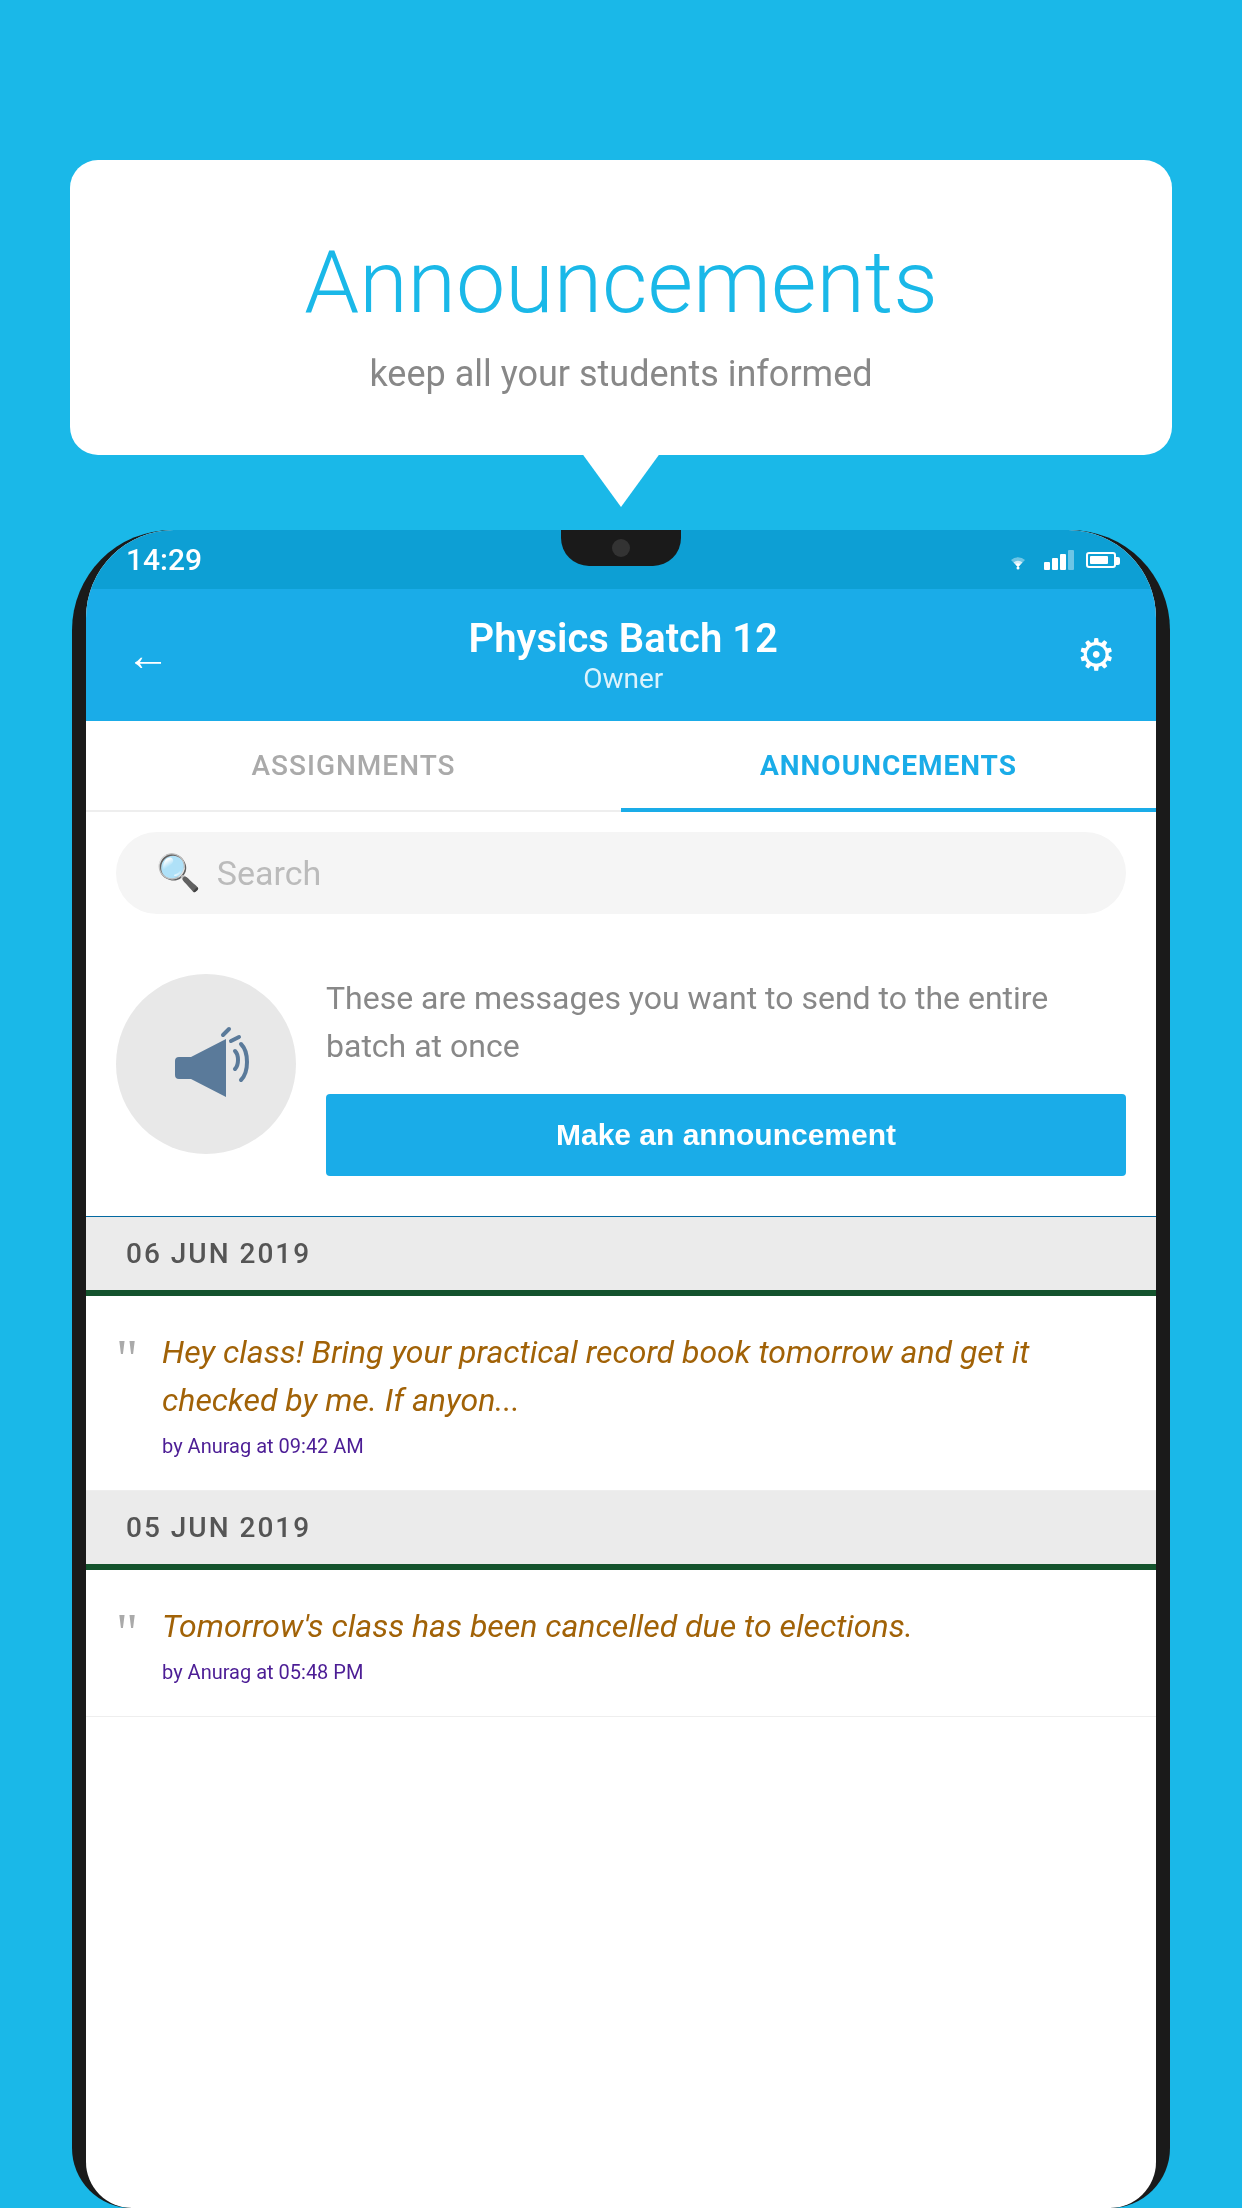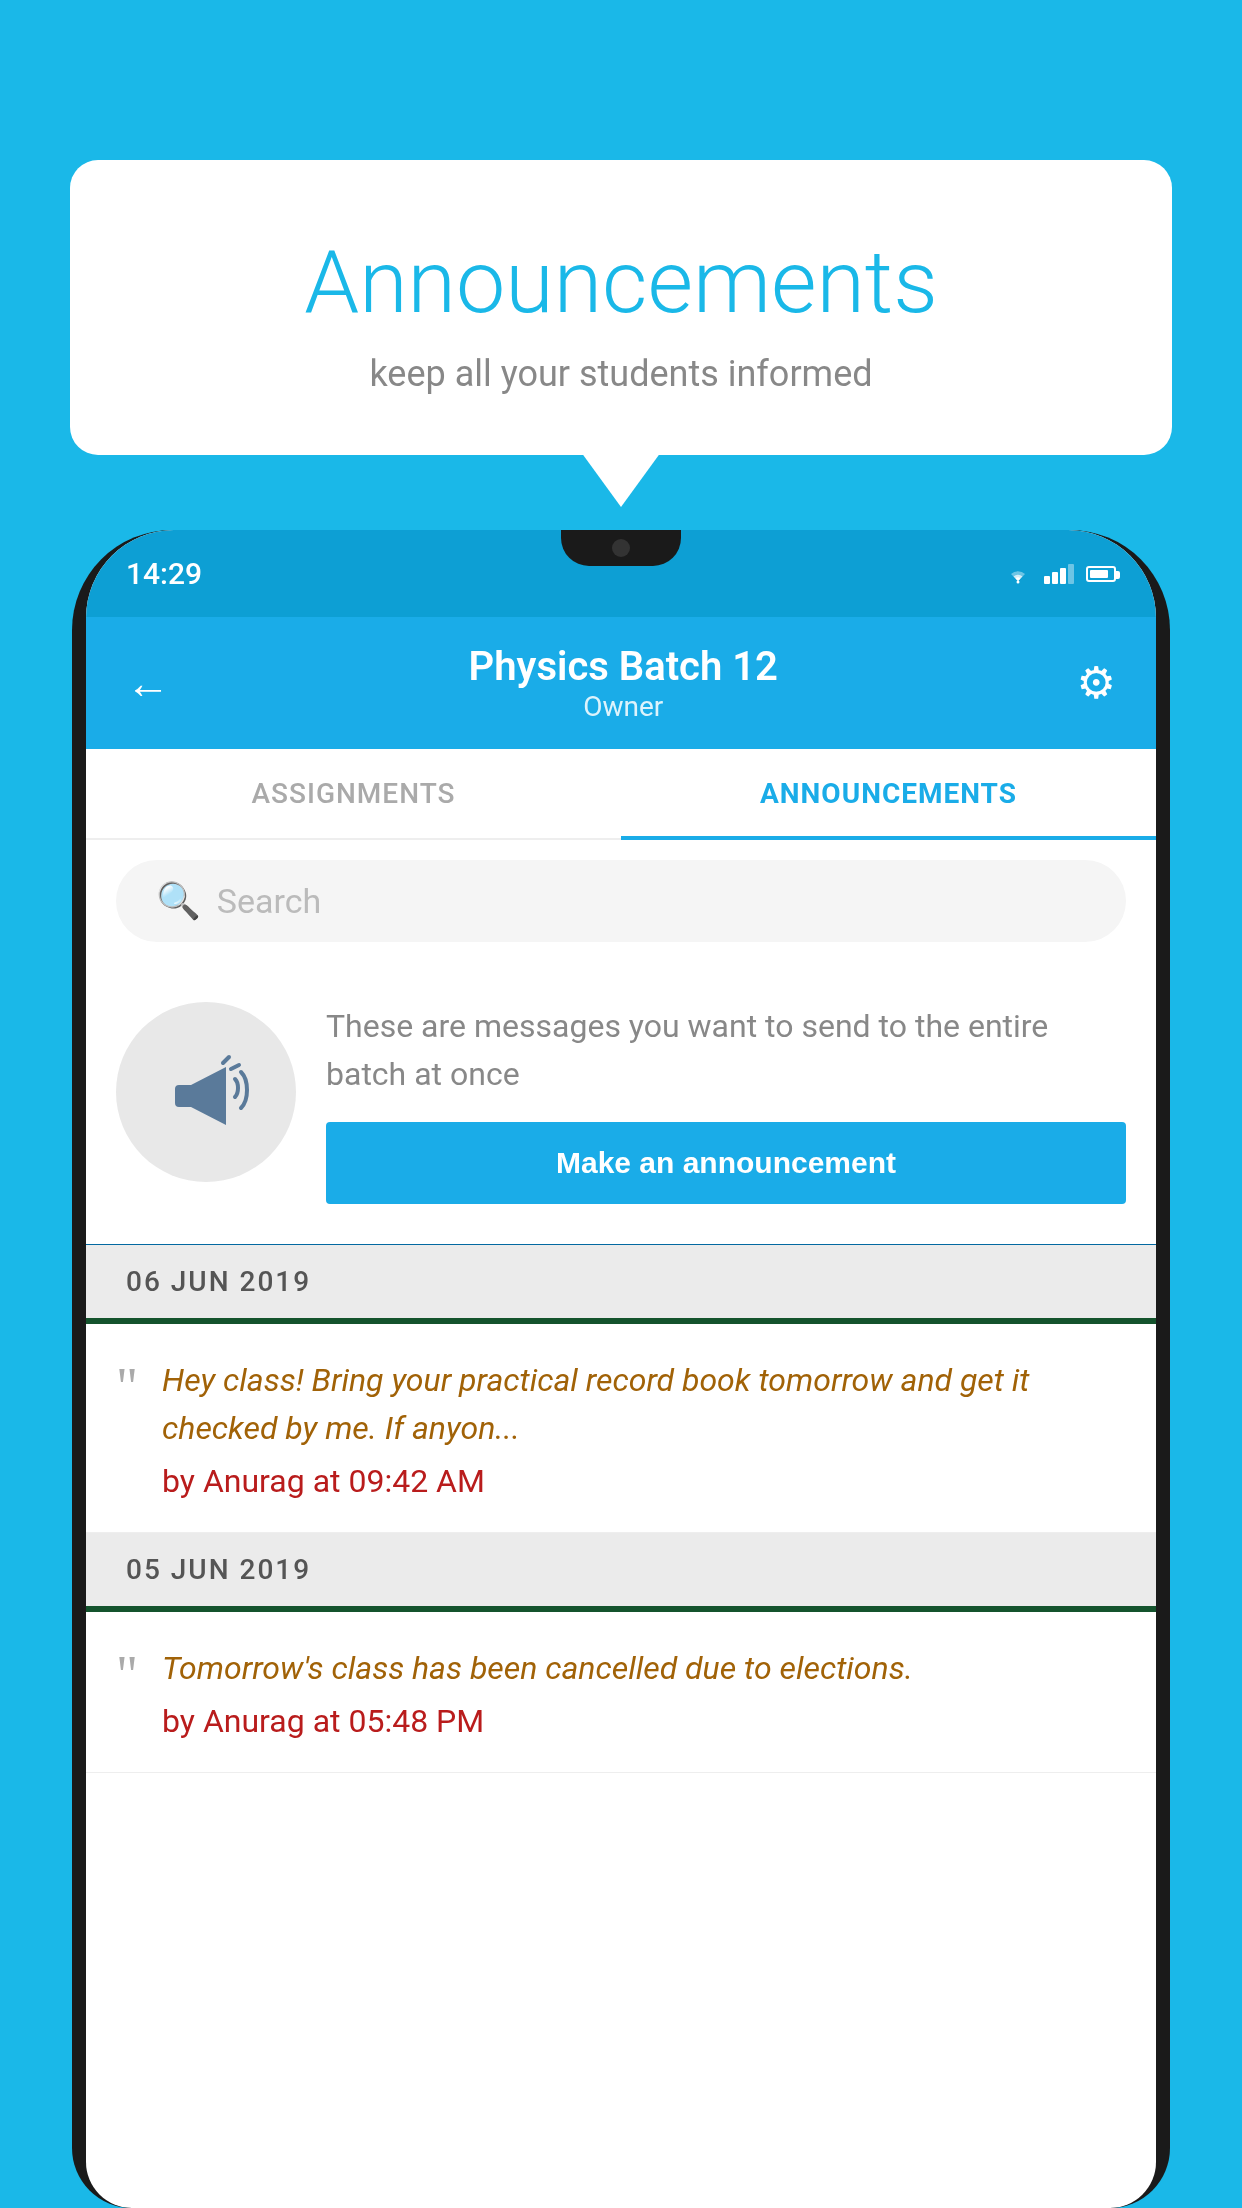--- a/index.html
+++ b/index.html
@@ -75,21 +75,21 @@
       right: 14px;
       bottom: 0;
       background: white;
       border-radius: 88px 88px 46px 46px;
       overflow: hidden;
     }
 
     
     .status-bar {
       background: #0d9fd4;
-      height: 87px;
+      height: 59px;
       display: flex;
       align-items: center;
       justify-content: space-between;
       padding: 0 40px;
       position: relative;
     }
 
     .status-time {
       color: white;
       font-size: 30px;
@@ -297,22 +297,22 @@
 
     .announcement-text {
       color: #a16207;
       font-size: 32px;
       font-style: italic;
       line-height: 1.5;
       margin-bottom: 10px;
     }
 
     .announcement-meta {
-      color: #b91c1c;
-      font-size: 32px;
+      color: #4c1d95;
+      font-size: 20px;
     }
 
     .signal-icon {
       display: inline-flex;
       align-items: flex-end;
       gap: 2px;
       height: 20px;
     }
 
     .signal-bar {

